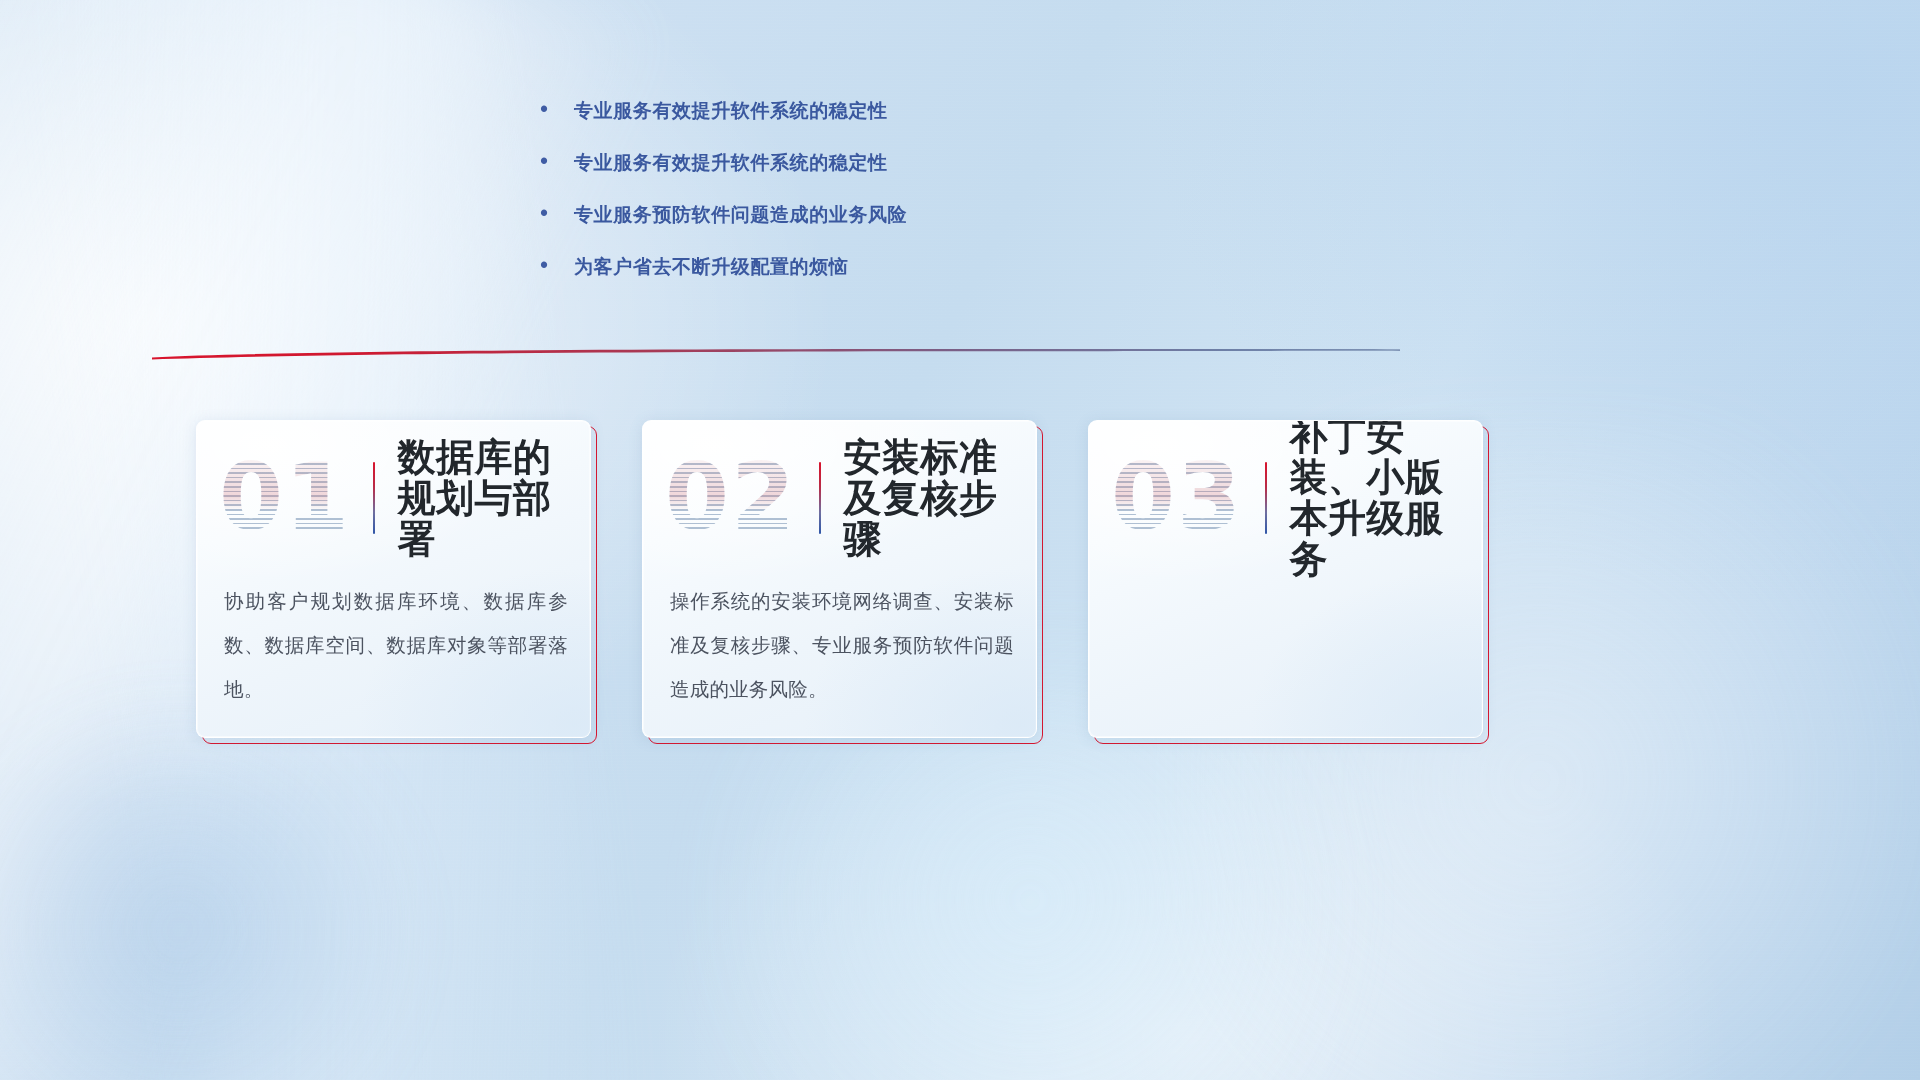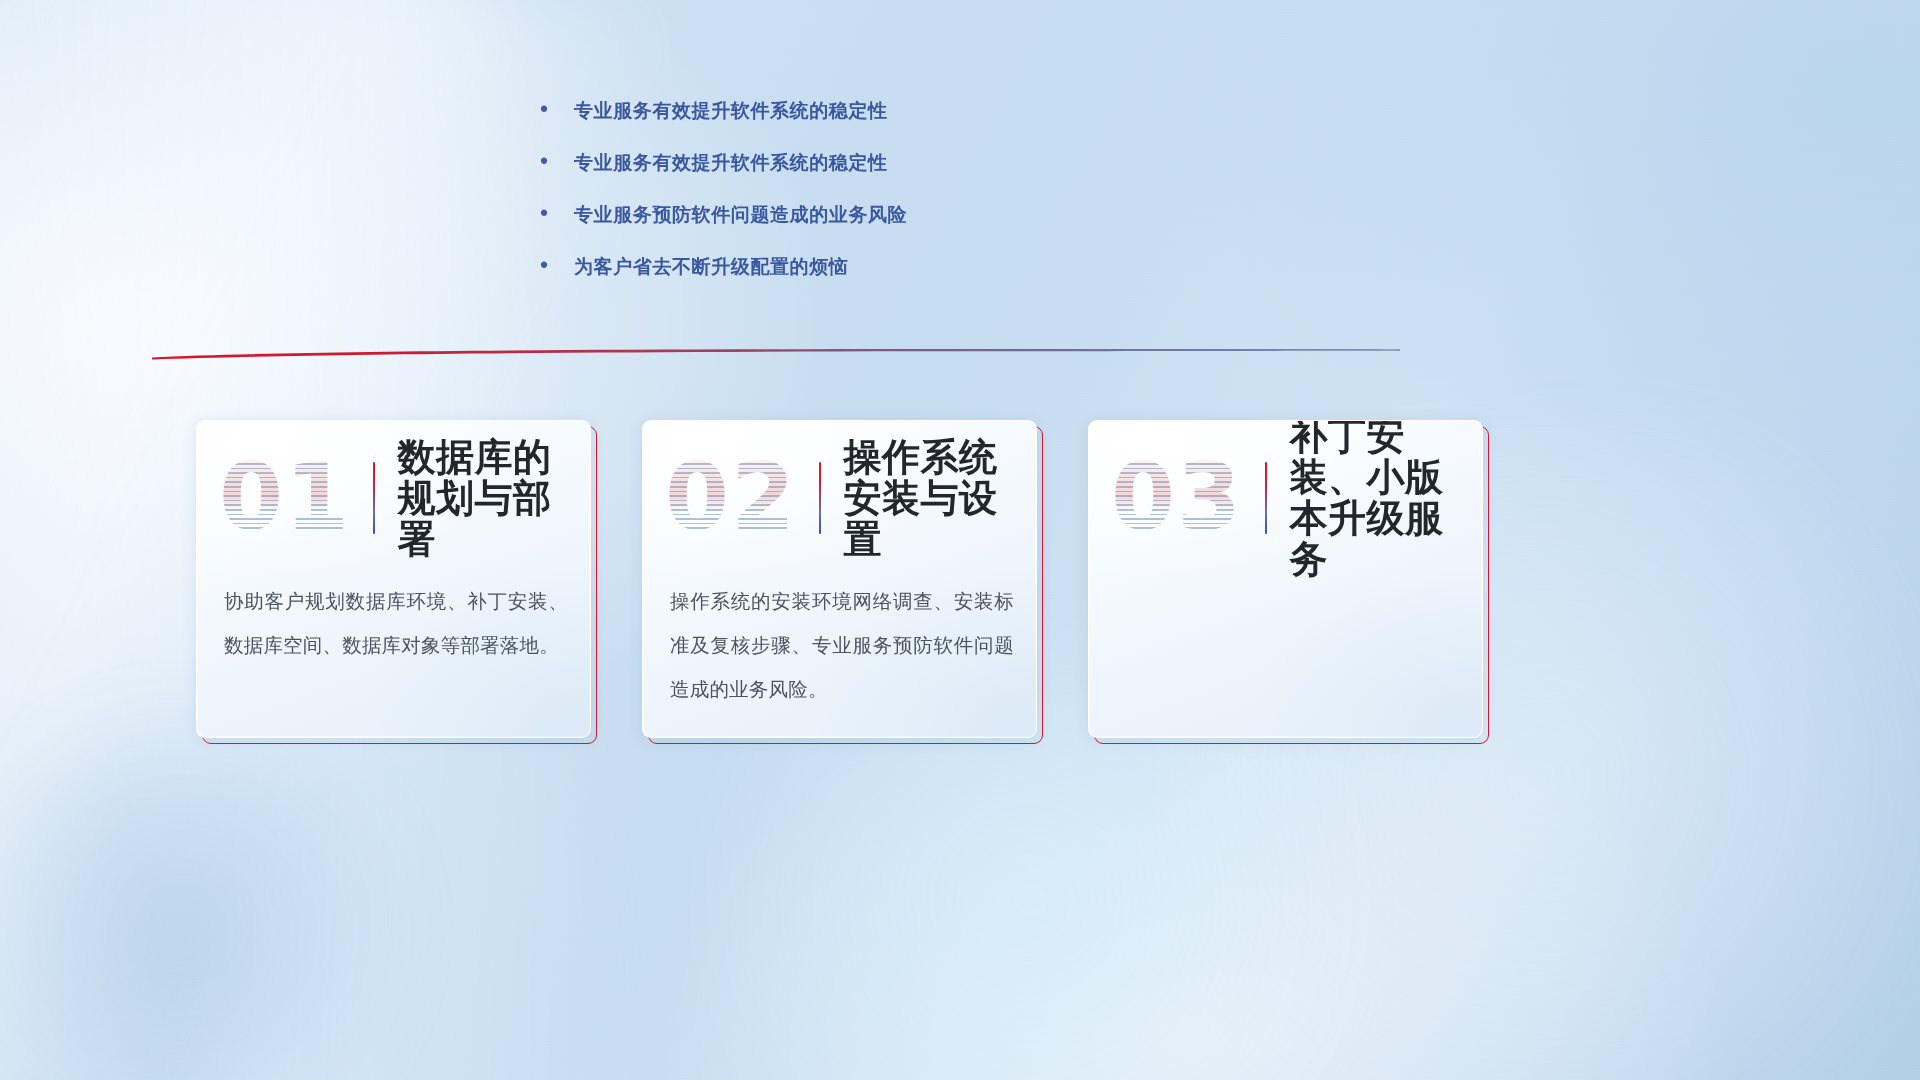--- a/index.html
+++ b/index.html
@@ -286,35 +286,35 @@
       <div class="card">
         <div class="card-sheen"></div>
         <div class="card-head">
           <div class="card-num">
             <div class="num-text">01</div>
             <div class="num-tint">01</div>
           </div>
           <div class="card-rule"></div>
           <div class="card-title">数据库的规划与部署</div>
         </div>
-        <div class="card-body">协助客户规划数据库环境、补丁安装、数据库空间、数据库对象等部署落地。</div>
+        <div class="card-body">协助客户规划数据库环境、数据库参数、数据库空间、数据库对象等部署落地。</div>
       </div>
     </div>
 
     <div class="card-wrap c2">
       <div class="card-outline"></div>
       <div class="card">
         <div class="card-sheen"></div>
         <div class="card-head">
           <div class="card-num">
             <div class="num-text">02</div>
             <div class="num-tint">02</div>
           </div>
           <div class="card-rule"></div>
-          <div class="card-title">操作系统安装与设置</div>
+          <div class="card-title">安装标准及复核步骤</div>
         </div>
         <div class="card-body">操作系统的安装环境网络调查、安装标准及复核步骤、专业服务预防软件问题造成的业务风险。</div>
       </div>
     </div>
 
     <div class="card-wrap c3">
       <div class="card-outline"></div>
       <div class="card">
         <div class="card-sheen"></div>
         <div class="card-head">

